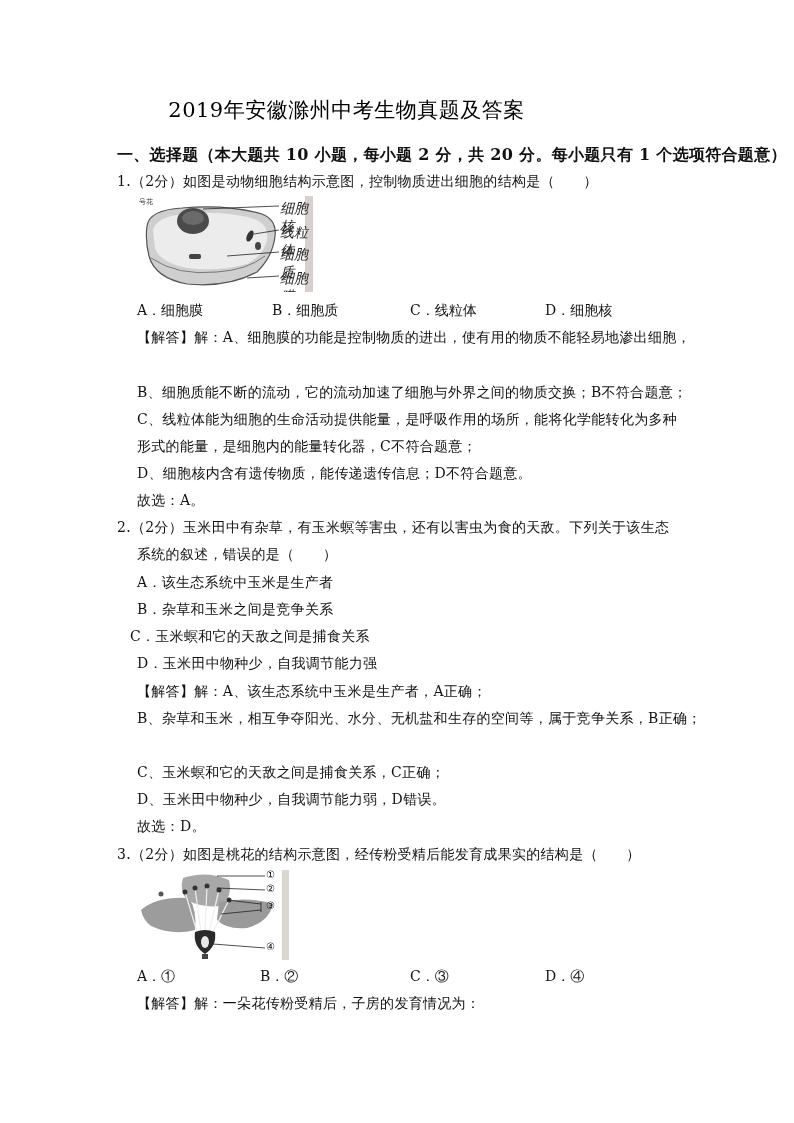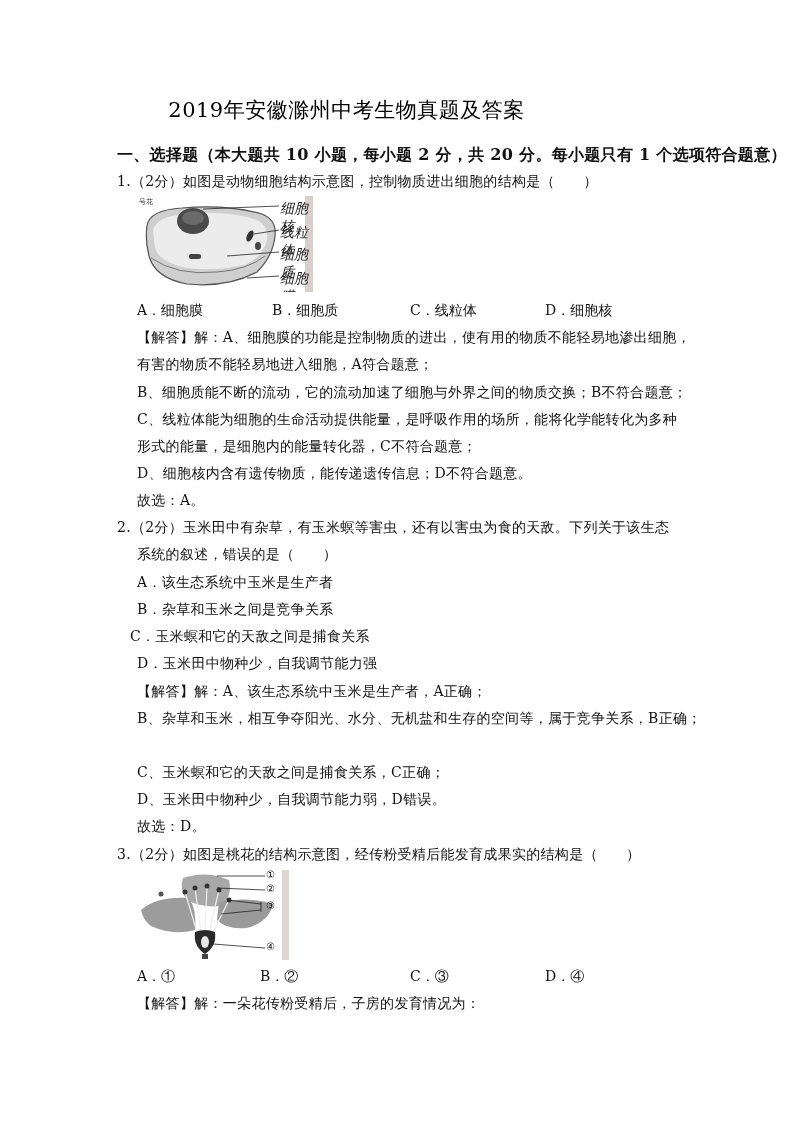--- a/index.html
+++ b/index.html
@@ -56,21 +56,20 @@
     <span class="label-tag" style="position:absolute; left:143px; top:50px;">细胞质</span>
     <span class="label-tag" style="position:absolute; left:143px; top:74px;">细胞膜</span>
   </div>
 
   <div class="opt" style="left:137px; top:301px;">A．细胞膜</div>
   <div class="opt" style="left:272px; top:301px;">B．细胞质</div>
   <div class="opt" style="left:410px; top:301px;">C．线粒体</div>
   <div class="opt" style="left:545px; top:301px;">D．细胞核</div>
 
   <div class="line" style="left:137px; top:328px;">【解答】解：A、细胞膜的功能是控制物质的进出，使有用的物质不能轻易地渗出细胞，</div>
-  <div class="line" style="left:137px; top:355px;">有害的物质不能轻易地进入细胞，A符合题意；</div>
   <div class="line" style="left:137px; top:383px;">B、细胞质能不断的流动，它的流动加速了细胞与外界之间的物质交换；B不符合题意；</div>
   <div class="line" style="left:137px; top:410px;">C、线粒体能为细胞的生命活动提供能量，是呼吸作用的场所，能将化学能转化为多种</div>
   <div class="line" style="left:137px; top:437px;">形式的能量，是细胞内的能量转化器，C不符合题意；</div>
   <div class="line" style="left:137px; top:464px;">D、细胞核内含有遗传物质，能传递遗传信息；D不符合题意。</div>
   <div class="line" style="left:137px; top:491px;">故选：A。</div>
 
   <div class="line" style="left:117px; top:518px;">2.（2分）玉米田中有杂草，有玉米螟等害虫，还有以害虫为食的天敌。下列关于该生态</div>
   <div class="line" style="left:137px; top:545px;">系统的叙述，错误的是（　　）</div>
 
   <div class="line" style="left:137px; top:573px;">A．该生态系统中玉米是生产者</div>

